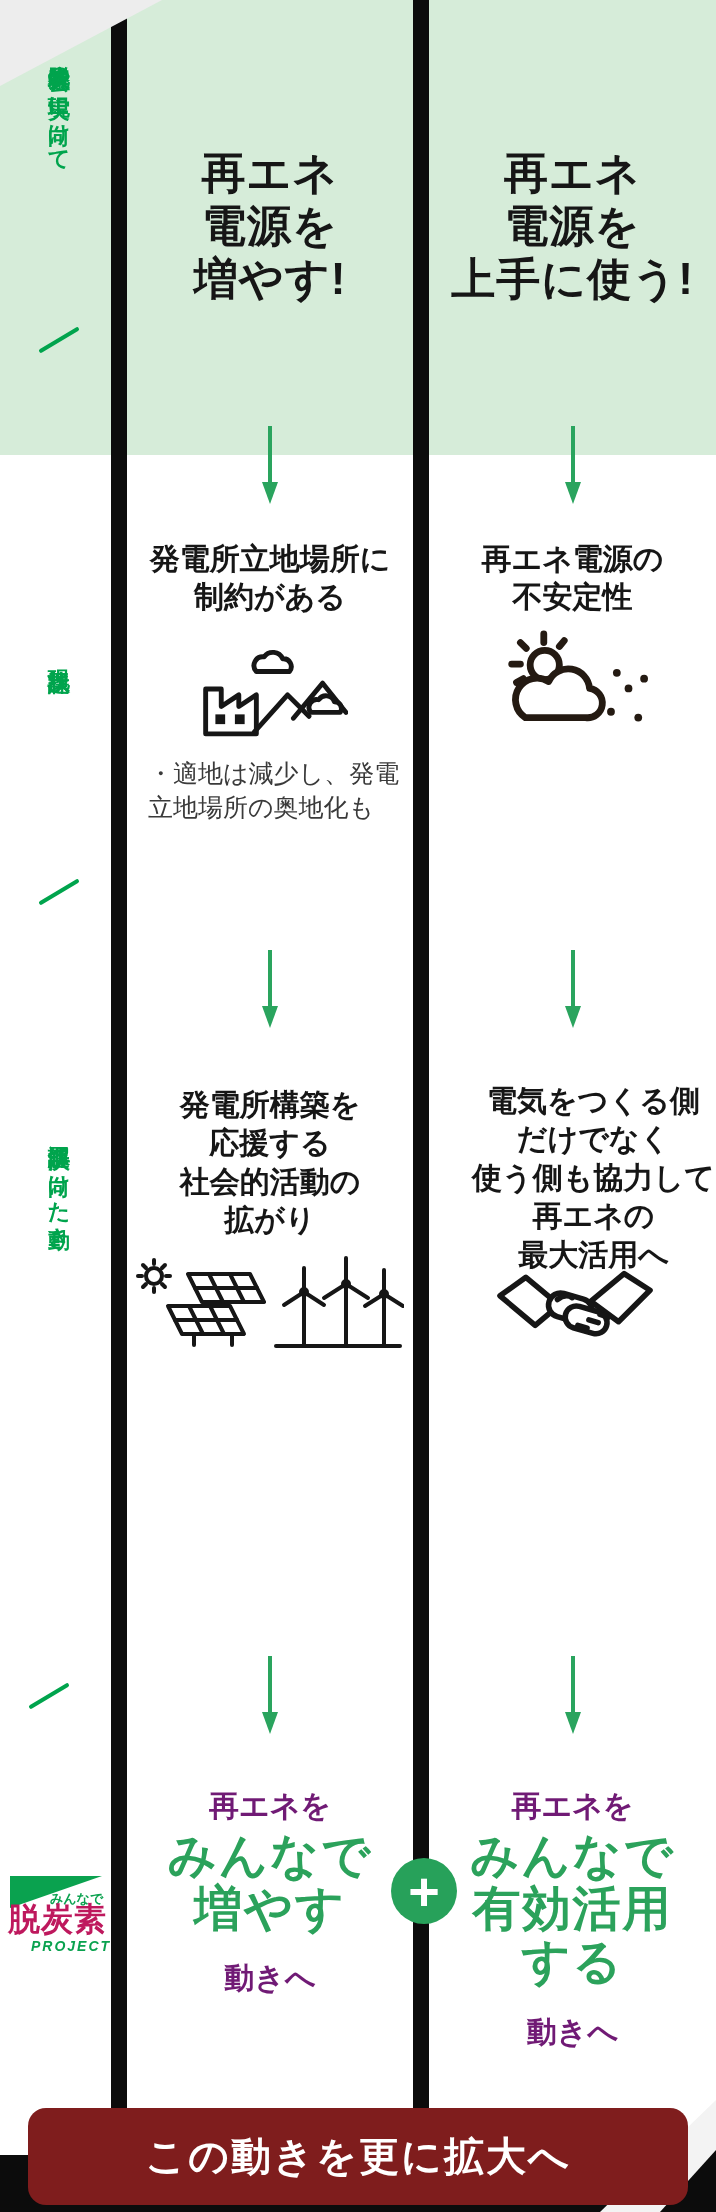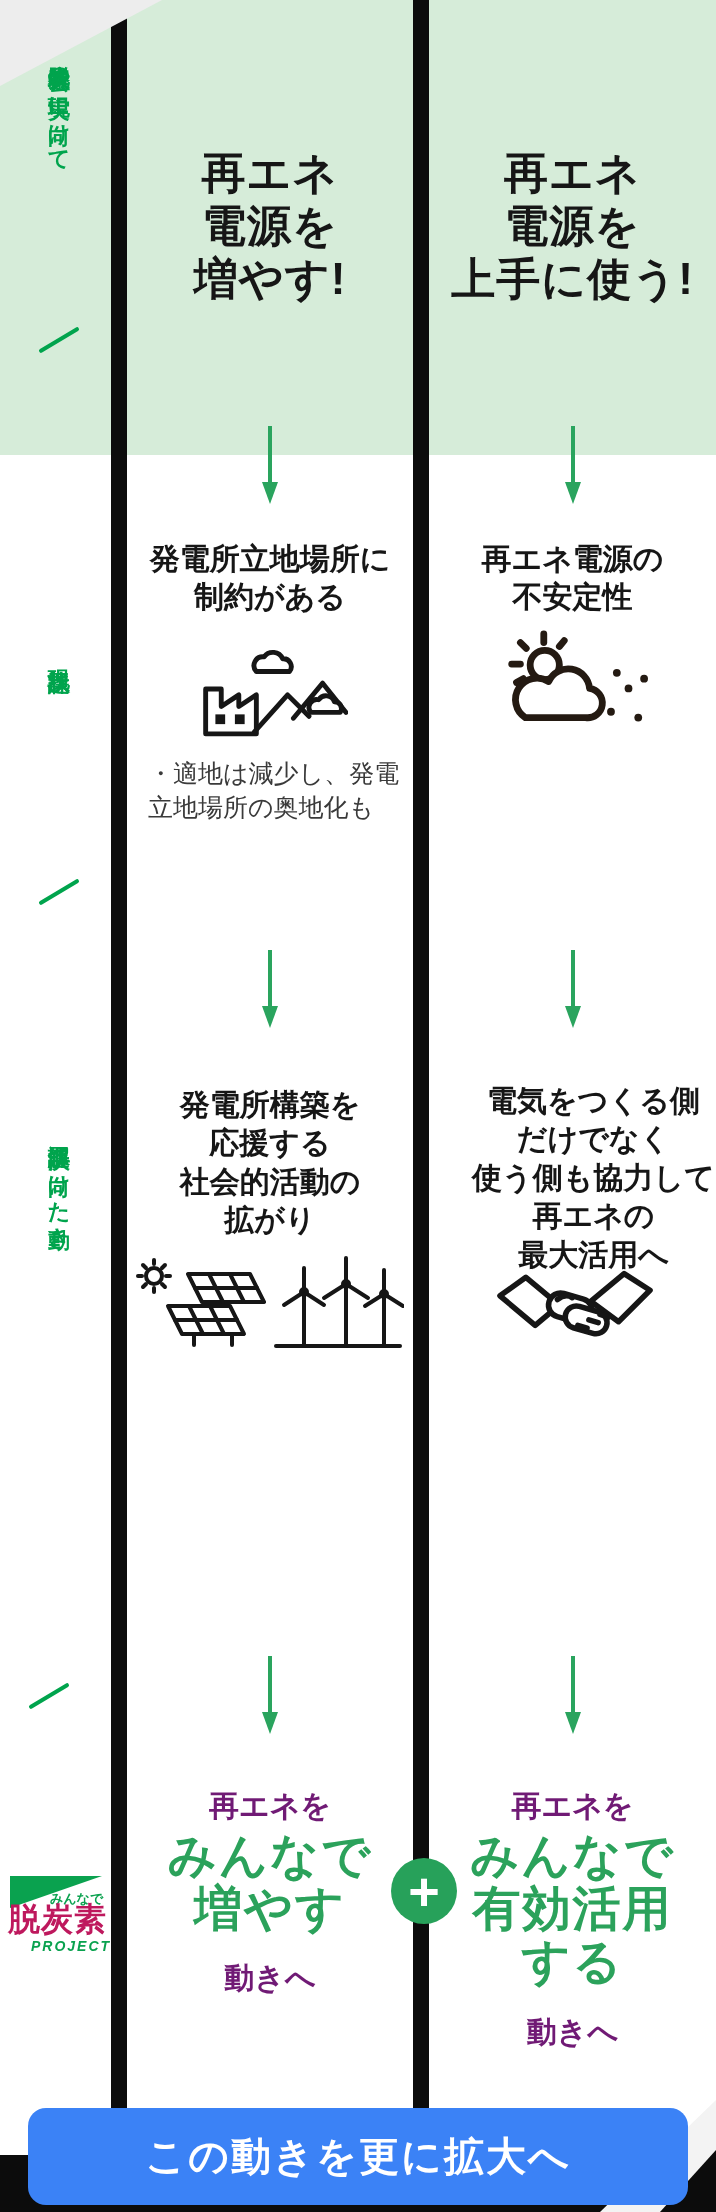--- a/index.html
+++ b/index.html
@@ -37,21 +37,21 @@
               color:#fff;font-size:54px;font-weight:900;line-height:1;}
   
   .logo{left:8px;top:1876px;width:104px;height:90px;z-index:3;}
   .logo-tri{position:absolute;left:2px;top:0;width:92px;height:32px;background:#0aa24f;
             clip-path:polygon(0 0,100% 0,0 100%);}
   .logo-badge{position:absolute;left:42px;top:14px;color:#0aa24f;font-size:13px;font-weight:800;}
   .logo-title{position:absolute;left:0;top:22px;color:#be185d;font-size:32px;font-weight:900;letter-spacing:1px;}
   .logo-sub{position:absolute;left:4px;top:62px;color:#0aa24f;font-size:14px;font-weight:800;
             font-style:italic;letter-spacing:2px;margin-left:19px;}
   
-  .cta{left:28px;top:2108px;width:660px;height:97px;background:#3b82f6;border-radius:18px;
+  .cta{left:28px;top:2108px;width:660px;height:97px;background:#7f1d1d;border-radius:18px;
        display:flex;align-items:center;justify-content:center;color:#ffffff;font-size:40px;
        font-weight:800;letter-spacing:2px;z-index:6;cursor:pointer;border:none;}
   svg{display:block;}
 </style>
 </head>
 <body>
 
 <div id="canvas">
 
   <div class="abs green-band"></div>

